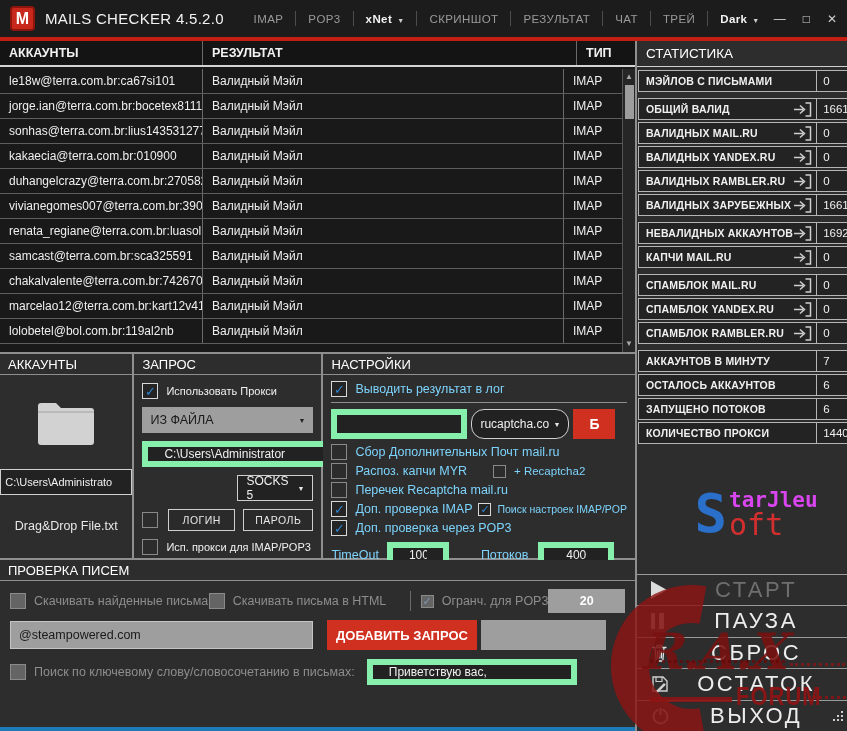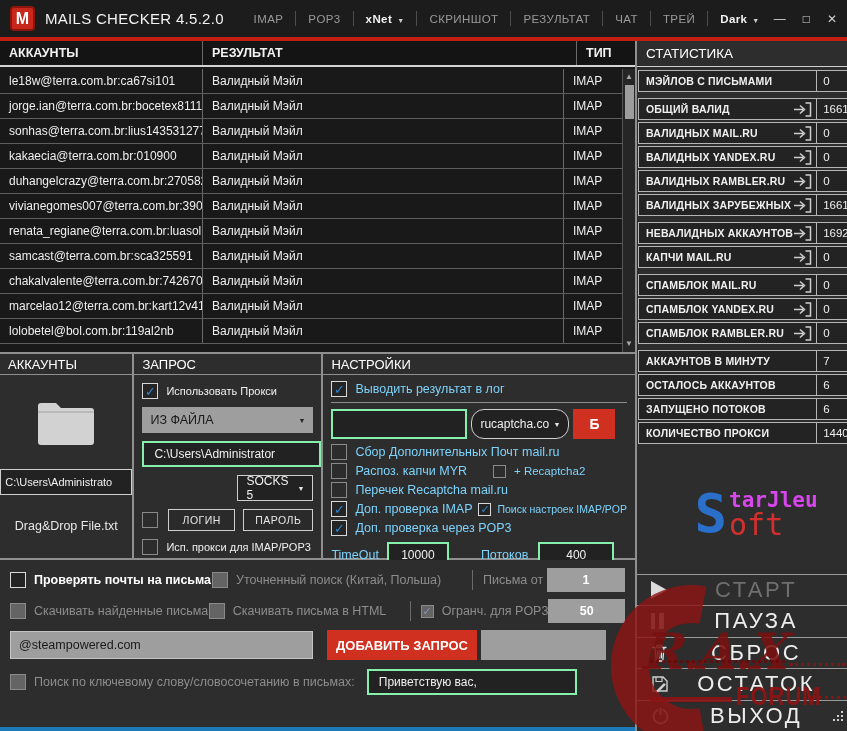--- a/index.html
+++ b/index.html
@@ -60,21 +60,21 @@
   .cb.dim { border-color:#8a8a8a; background:#2c2c2c; }
   .cb.muted { color:#7e97b4; }
 
   .prx-body { padding:8px 8px 0 8px; }
   .prow { display:flex; align-items:center; margin-bottom:8px; }
   .prow .lbl { color:#f0f0f0; font-size:11px; margin-left:8px; white-space:nowrap; }
   .select-light { height:26px; background:#9e9e9e; color:#1a1a1a; font-size:12.5px; display:flex; align-items:center; padding:0 8px; width:100%; }
   .select-light .darr { color:#222; margin-left:auto; }
   .select-dark { height:26px; background:#222; border:1px solid #cfcfcf; color:#efefef; font-size:12px; display:flex; align-items:center; padding:0 8px; }
   .select-dark .darr { color:#e8e8e8; margin-left:auto; }
-  .inp-dark { background:#222; border:2px solid #86efac; color:#efefef; font-size:12px; padding:0 10px; height:26px; }
+  .inp-dark { background:#222; border:6px solid #86efac; color:#efefef; font-size:12px; padding:0 16px; height:26px; }
   .folder-btn { width:30px; height:26px; display:flex; align-items:center; justify-content:center; margin-left:4px; cursor:default; }
   .mini-btn { height:22px; border:1px solid #cfcfcf; background:#2a2a2a; color:#e6e6e6; font-size:10.5px; display:flex; align-items:center; justify-content:center; letter-spacing:.5px; }
 
   .set-body { padding:6px 8px 0 8px; }
   .srow-set { display:flex; align-items:center; margin-bottom:5px; }
   .srow-set .lbl { color:#7dd3fc; font-size:12.5px; margin-left:8px; white-space:nowrap; }
   .srow-set .lbl.tiny { font-size:10.5px; margin-left:6px; }
   .hr { height:1px; background:#8f8f8f; margin:2px 0 6px 0; }
   .redbtn { background:#d03020; color:#fff; border:none; display:flex; align-items:center; justify-content:center; font-weight:bold; cursor:default; }
   .tight { margin-bottom:3px; }
@@ -336,39 +336,31 @@
               <span class="lbl" style="margin-left:0;">TimeOut</span>
               <input class="inp-dark" style="width: 62px; margin-left: 8px; text-align: center;" readonly="" value="10000">
               <span class="lbl" style="margin-left:32px;">Потоков</span>
               <input class="inp-dark" style="width: 76px; margin-left: 10px; text-align: center;" readonly="" value="400">
             </div>
           </div>
         </div>
       </div>
 
       <div class="mailcheck">
+        <div class="phead">ПРОВЕРКА ПИСЕМ</div>
         <div class="mc-body">
-          <div class="mcrow">
-            <span class="cb"></span>
-            <span class="wlbl" style="width:178px;">Проверять почты на письма</span>
-            <span class="cb gray"></span>
-            <span class="glbl" style="width:226px;">Уточненный поиск (Китай, Польша)</span>
-            <span class="vsep"></span>
-            <span class="glbl" style="margin-left:0;">Письма от</span>
-            <span class="numfield">1</span>
-          </div>
           <div class="mcrow">
             <span class="cb gray"></span>
             <span class="glbl" style="width:178px;">Скачивать найденные письма</span>
             <span class="cb gray"></span>
             <span class="glbl" style="width:170px;">Скачивать письма в HTML</span>
             <span class="vsep"></span>
             <span class="cb gray muted small">✓</span>
             <span class="glbl">Огранч. для POP3</span>
-            <span class="numfield">50</span>
+            <span class="numfield">20</span>
           </div>
           <div class="mcrow" style="margin-bottom:9px;">
             <input class="qinput" readonly="" value="@steampowered.com" style="">
             <button class="redbtn" style="width:150px; height:30px; margin-left:14px; font-size:13px;">ДОБАВИТЬ ЗАПРОС</button>
             <span class="grayblock"></span>
           </div>
           <div class="mcrow">
             <span class="cb gray"></span>
             <span class="glbl">Поиск по ключевому слову/словосочетанию в письмах:</span>
             <input class="inp-dark" style="width: 210px; margin-left: 12px;" readonly="" value="Приветствую вас,">

